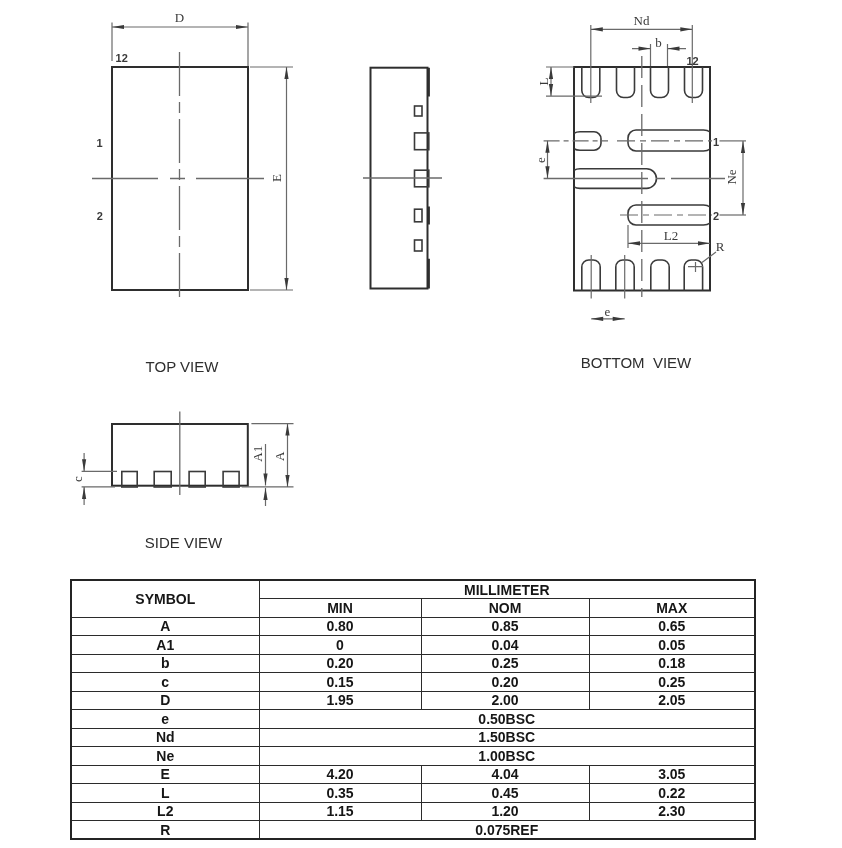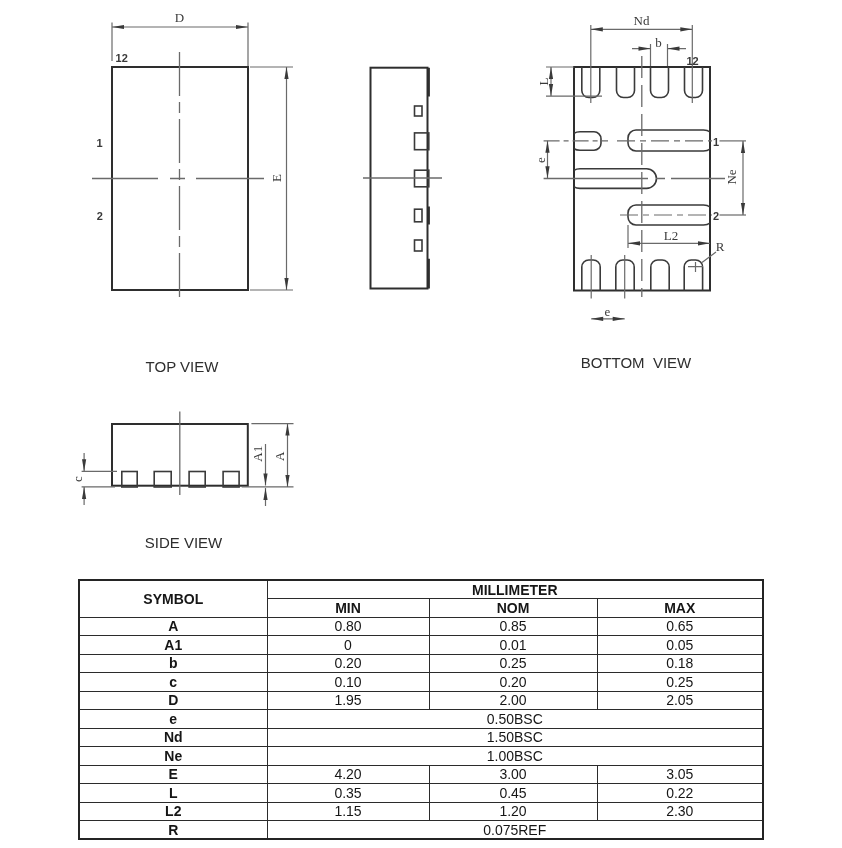--- a/index.html
+++ b/index.html
@@ -1,21 +1,21 @@
 <!DOCTYPE html>
 <html><head>
 <meta charset="utf-8">
 <style>
 html,body{margin:0;padding:0;background:#ffffff;}
 #page{position:relative;width:842px;height:848px;background:#fff;font-family:"Liberation Sans",sans-serif;overflow:hidden;filter:blur(0.5px);}
 .dim{font-family:"Liberation Serif",serif;font-size:13px;fill:#3a3a3a;}
 .pin{font-family:"Liberation Sans",sans-serif;font-size:11px;font-weight:bold;fill:#3a3a3a;}
 .vt{font-family:"Liberation Sans",sans-serif;font-size:15px;fill:#2e2e2e;}
-#dimtable{position:absolute;left:78px;top:579px;width:684px;height:260px;border-collapse:collapse;table-layout:fixed;border:2px solid #242424;}
-#dimtable td{border:1.5px solid #2b2b2b;padding:0;text-align:center;vertical-align:middle;font-size:14px;color:#161616;line-height:1;}
+#dimtable{position:absolute;left:70px;top:579px;width:684px;height:260px;border-collapse:collapse;table-layout:fixed;border:2px solid #242424;}
+#dimtable td{border:1.5px solid #2b2b2b;padding:0;text-align:center;vertical-align:middle;font-size:14px;color:#161616;line-height:1;font-weight:bold;}
 #dimtable td.s{font-weight:bold;}
 </style>
 </head>
 <body>
 <div id="page">
 <svg width="842" height="578" viewBox="0 0 842 578" style="position:absolute;left:0;top:0;" fill="none">
 
 <g stroke="#2e2e2e" stroke-width="2">
         <rect x="112" y="67" width="136" height="223"></rect>
       </g>
@@ -285,32 +285,32 @@
         </tr>
 <tr style="height:18.5px">
           <td class="s">A</td>
           <td>0.80</td>
           <td>0.85</td>
           <td>0.65</td>
         </tr>
 <tr style="height:18.5px">
           <td class="s">A1</td>
           <td>0</td>
-          <td>0.01</td>
+          <td>0.04</td>
           <td>0.05</td>
         </tr>
 <tr style="height:18.5px">
           <td class="s">b</td>
           <td>0.20</td>
           <td>0.25</td>
           <td>0.18</td>
         </tr>
 <tr style="height:18.5px">
           <td class="s">c</td>
-          <td>0.10</td>
+          <td>0.15</td>
           <td>0.20</td>
           <td>0.25</td>
         </tr>
 <tr style="height:18.5px">
           <td class="s">D</td>
           <td>1.95</td>
           <td>2.00</td>
           <td>2.05</td>
         </tr>
 <tr style="height:18.5px">
@@ -321,21 +321,21 @@
           <td class="s">Nd</td>
           <td colspan="3">1.50BSC</td>
         </tr>
 <tr style="height:18.5px">
           <td class="s">Ne</td>
           <td colspan="3">1.00BSC</td>
         </tr>
 <tr style="height:18.5px">
           <td class="s">E</td>
           <td>4.20</td>
-          <td>3.00</td>
+          <td>4.04</td>
           <td>3.05</td>
         </tr>
 <tr style="height:18.5px">
           <td class="s">L</td>
           <td>0.35</td>
           <td>0.45</td>
           <td>0.22</td>
         </tr>
 <tr style="height:18.5px">
           <td class="s">L2</td>

